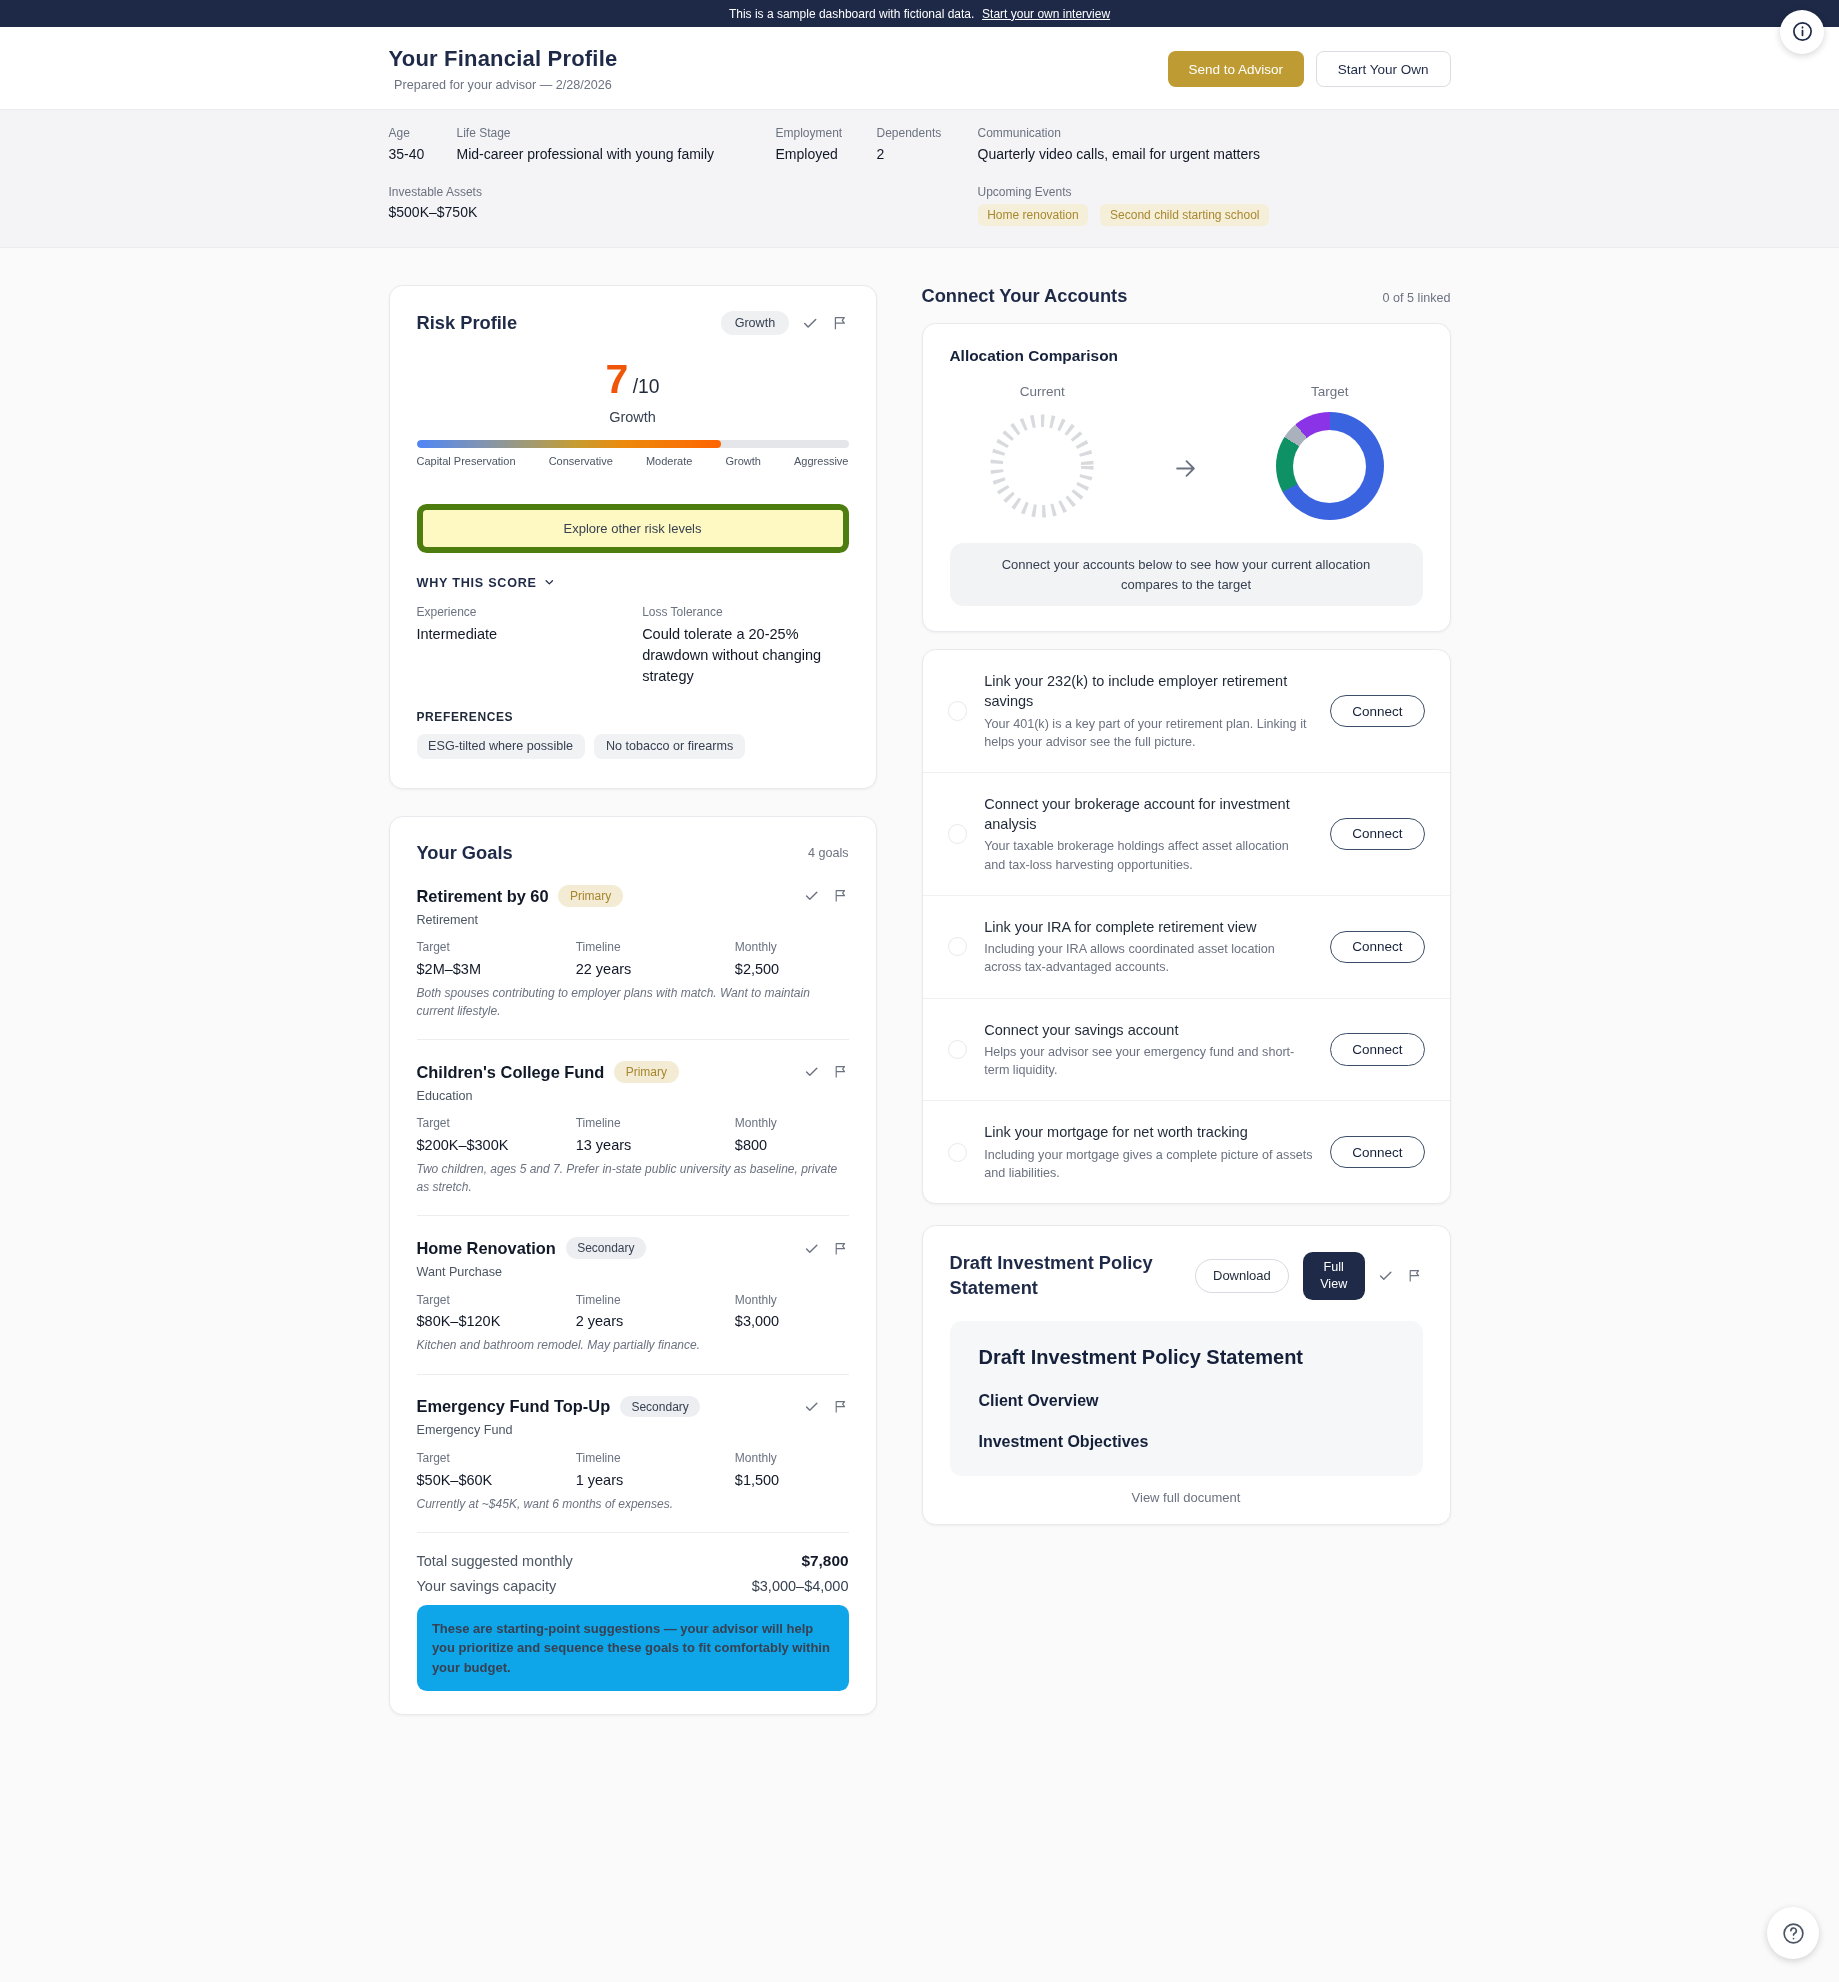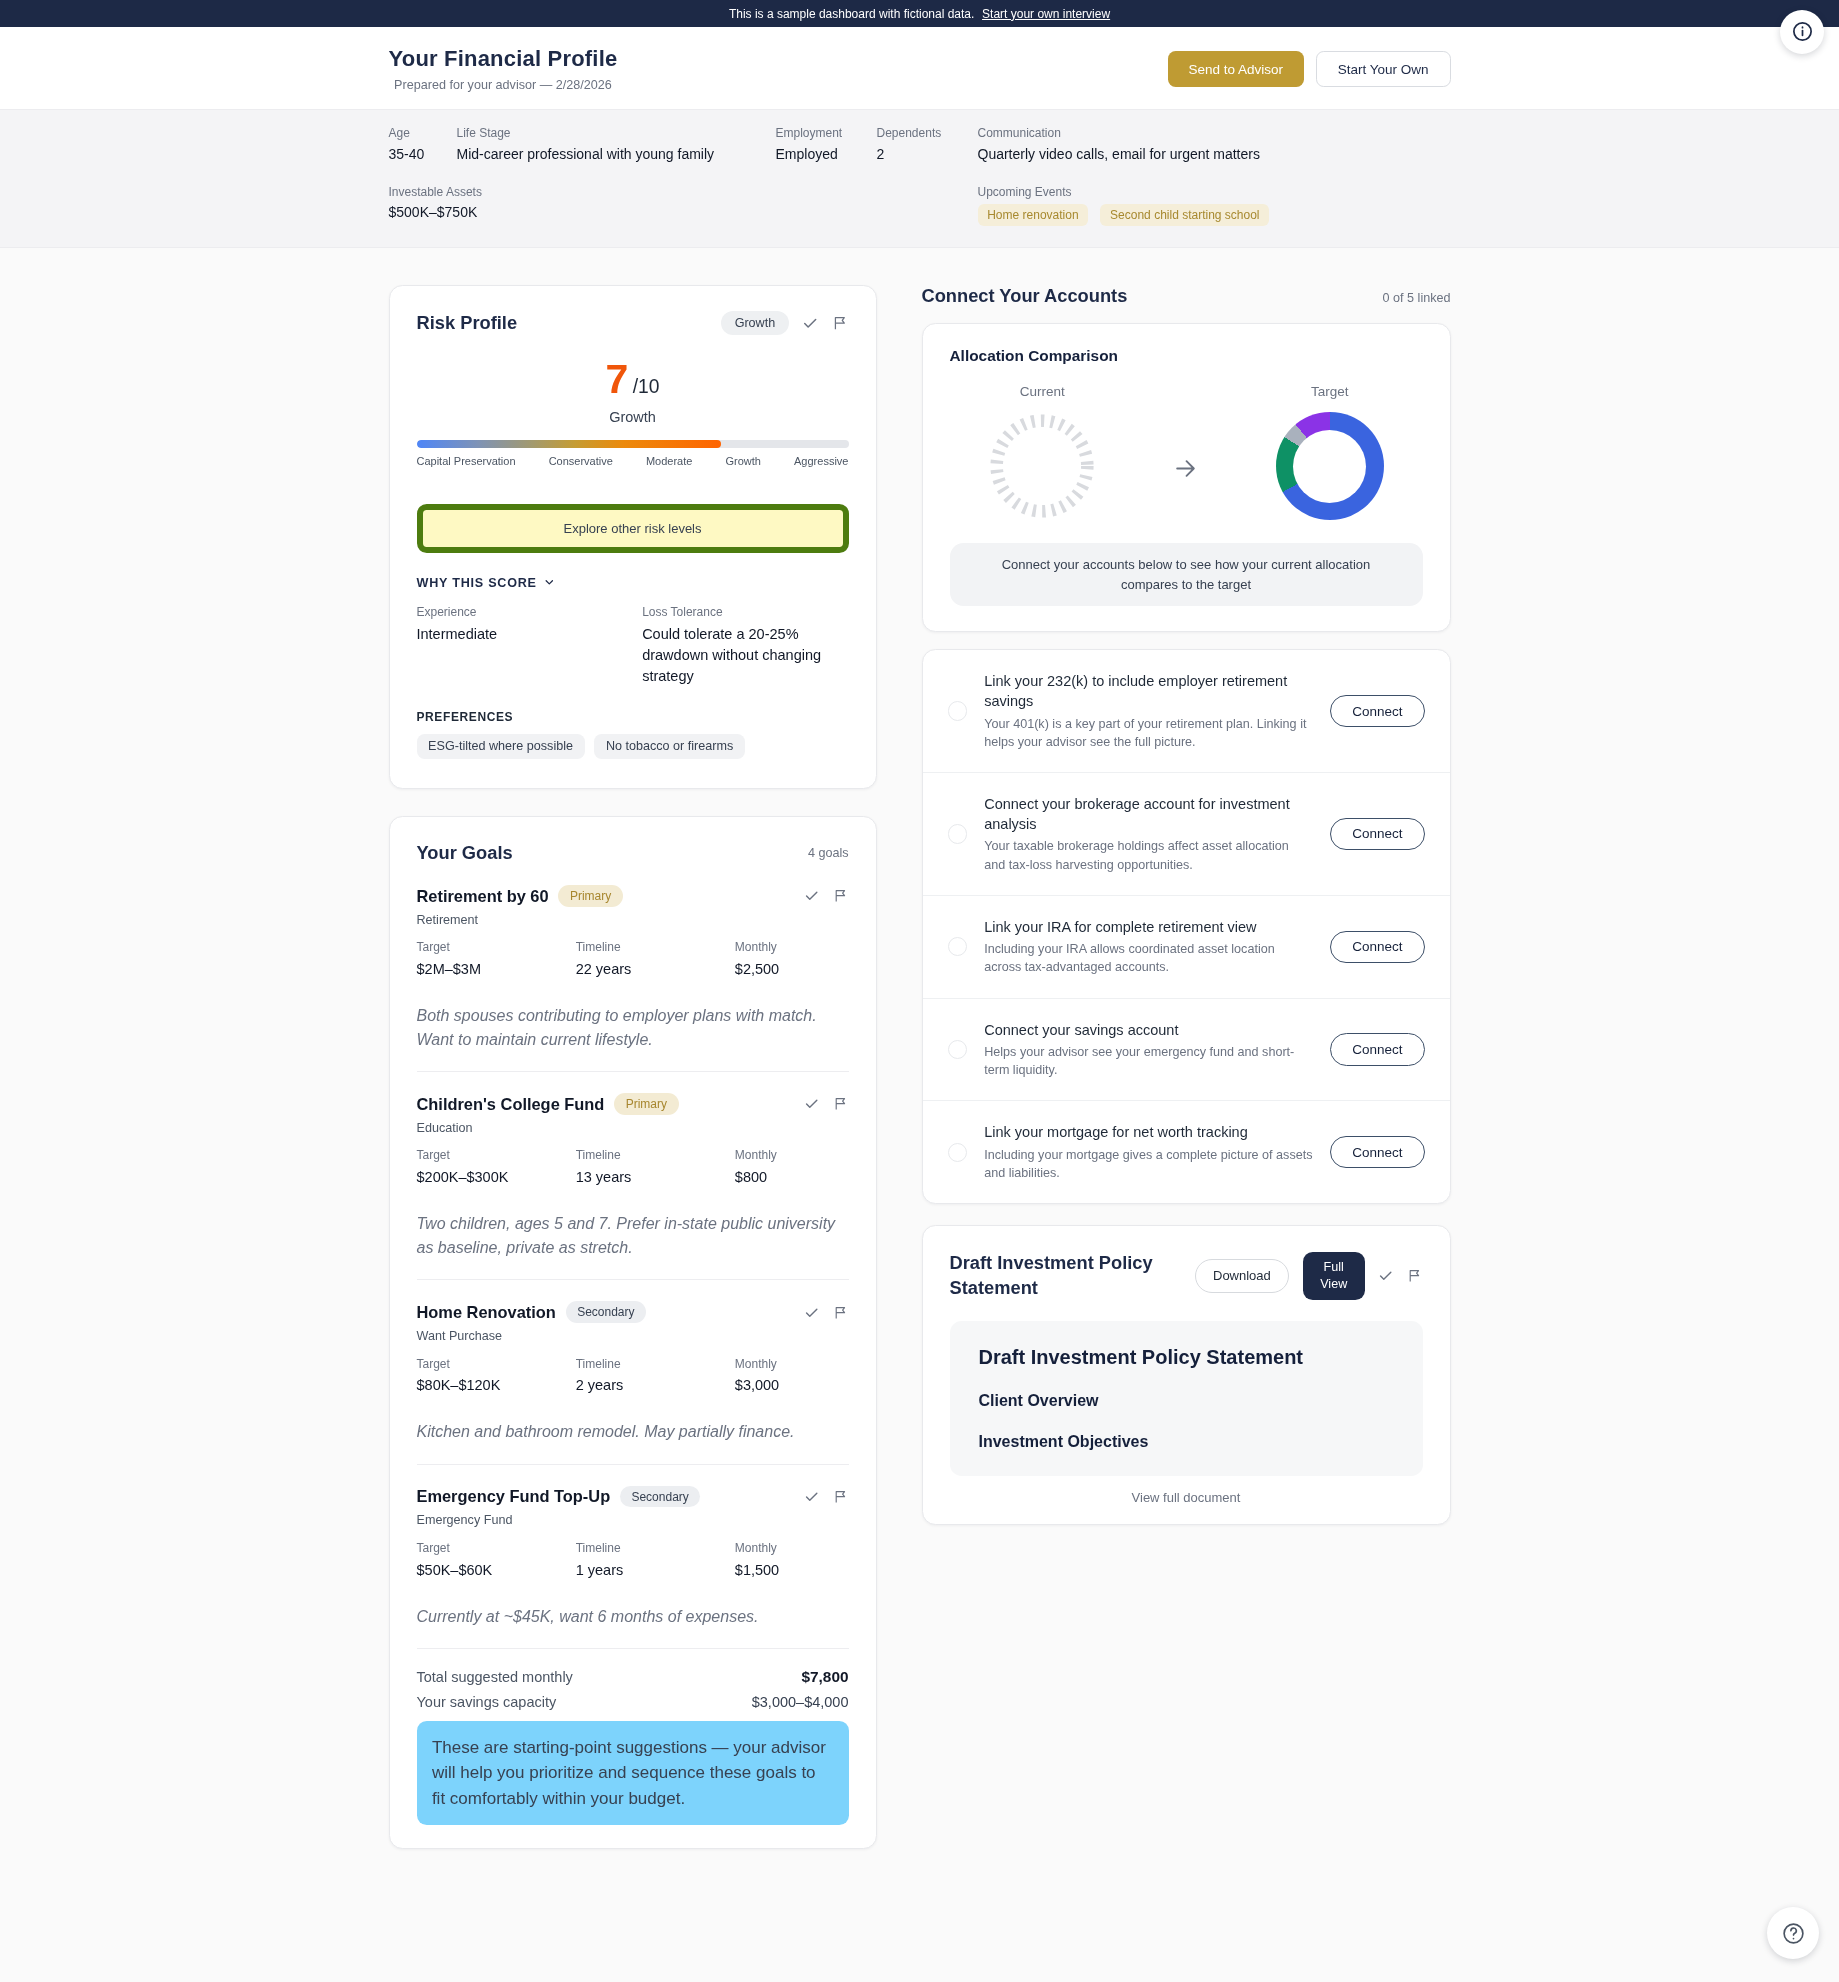--- a/index.html
+++ b/index.html
@@ -78,29 +78,29 @@
   .goals-card { margin-top:27px; padding:25px 27px 23px; }
   .goals-count { font-size:12.6px; color:#6b7280; }
   .goal { padding:21px 0 19.3px; border-bottom:1px solid #ededf0; }
   .goal-head { display:flex; align-items:center; justify-content:space-between; }
   .goal-name-wrap { display:flex; align-items:center; gap:9.7px; }
   .goal-name { font-size:16.4px; font-weight:bold; color:#111827; }
   .badge-primary { background:#f3ebd3; color:#a7862e; border-radius:965px; padding:3.9px 11.6px; font-size:12px; }
   .badge-secondary { background:#eceef1; color:#374151; border-radius:965px; padding:3.9px 11.6px; font-size:12px; }
   .goal-cat { font-size:12.6px; color:#4b5563; margin-top:5.8px; }
   .goal-grid { display:grid; grid-template-columns:1.4fr 1.4fr 1fr; margin-top:13.5px; }
-  .goal-note { font-size:16px; font-style:italic; color:#6b7280; margin-top:24px; line-height:1.5; }
+  .goal-note { font-size:12px; font-style:italic; color:#6b7280; margin-top:4px; line-height:1.5; }
   .totals { padding-top:19.3px; }
   .tot-row { display:flex; justify-content:space-between; align-items:baseline; margin-bottom:7.7px; }
   .tot-label { font-size:14.5px; color:#4b5563; }
   .tot-value { font-size:15.4px; font-weight:bold; color:#111827; }
   .cap-value { font-size:14.5px; color:#374151; }
   .advice-box {
-    margin-top:11.6px; background:#7dd3fc; border-radius:9.7px; padding:13.5px 15.4px;
-    font-size:17px; color:#374151; line-height:1.5;
+    margin-top:11.6px; background:#0ea5e9; border-radius:9.7px; padding:13.5px 15.4px;
+    font-size:13px; color:#374151; line-height:1.5;font-weight:bold;
   }
   
   .sec-head { display:flex; align-items:baseline; justify-content:space-between; margin-bottom:15.4px; }
   .sec-title { font-size:18.3px; font-weight:bold; color:#1e2a47; }
   .sec-meta { font-size:12.6px; color:#6b7280; }
   .alloc-card { padding:23px 27px 25px; }
   .alloc-title { font-size:15.4px; font-weight:bold; color:#15203b; }
   .donut-row { display:flex; justify-content:space-around; align-items:flex-start; margin-top:19.3px; }
   .donut-block { text-align:center; }
   .donut-label { font-size:13.5px; color:#6b7280; margin-bottom:13.5px; }

